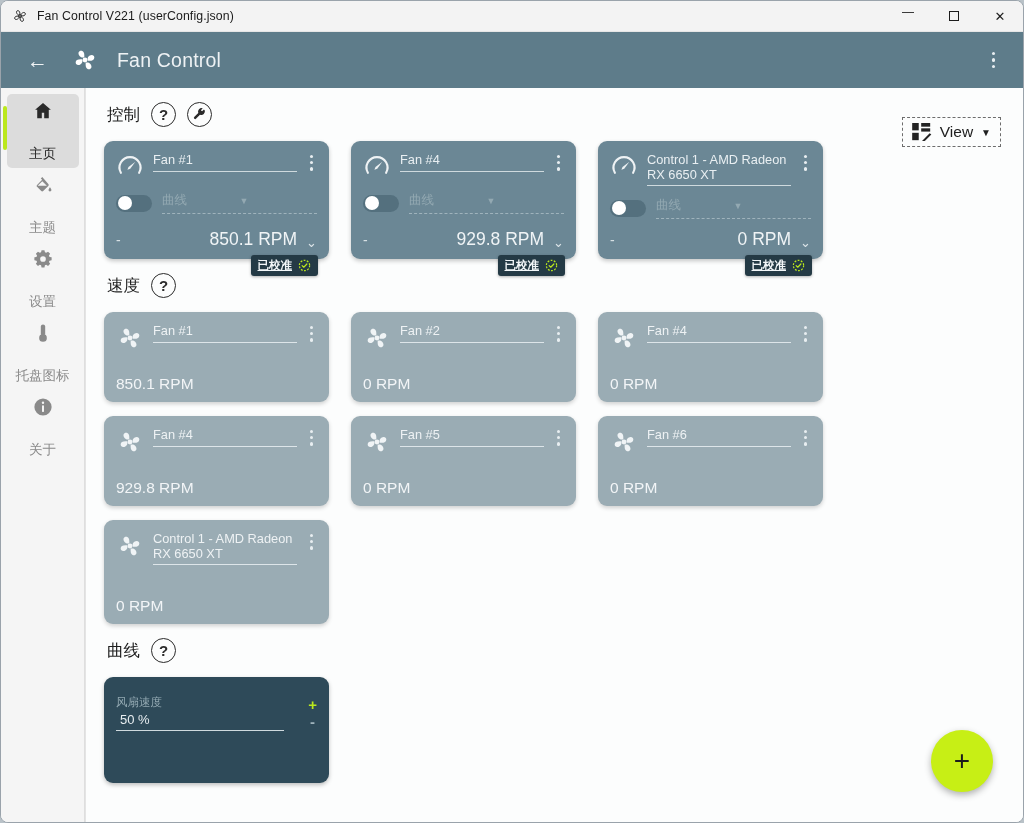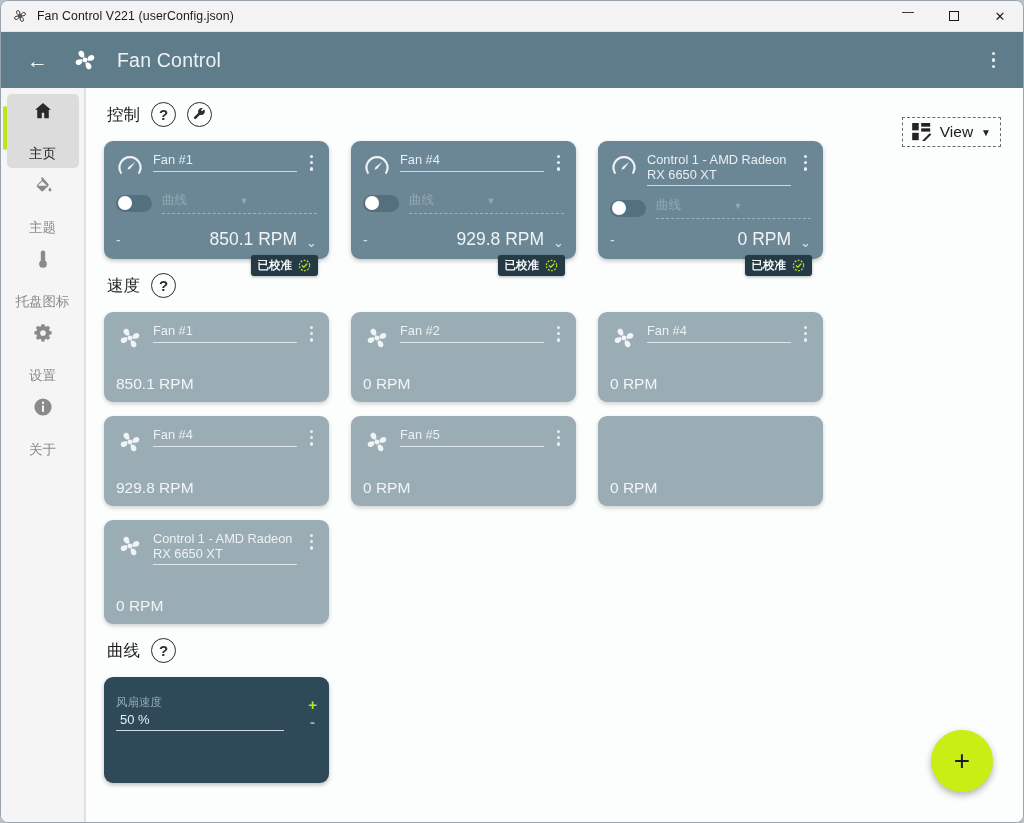--- a/index.html
+++ b/index.html
@@ -160,20 +160,21 @@
   .cc-rpm { flex: 1; text-align: right; font-size: 17.5px; color: #f0f4f6; }
   .cc-rpm-caret { font-size: 13px; color: #dde5e9; padding-left: 3px; }
 
   .calib-badge {
     position: absolute; bottom: -17px; right: 11px;
     background: #243a45; color: #f2f6f8;
     font-size: 11.5px; font-weight: 700;
     padding: 3px 7px; border-radius: 3px;
     display: flex; align-items: center; gap: 6px;
     box-shadow: 0 1px 3px rgba(0,0,0,.3);
+    text-decoration: underline;
   }
 
   
   .speed-card {
     width: 225px; height: 90px;
     background: #9aacb4;
     border-radius: 9px;
     padding: 11px 12px 9px 12px;
     box-shadow: 0 2px 4px rgba(0,0,0,.18);
     display: flex; flex-direction: column;
@@ -301,37 +302,37 @@
               <path d="M19.6 14.4s1.6 2 1.6 3a1.6 1.6 0 0 1-3.2 0c0-1 1.6-3 1.6-3z"></path>
             </g>
           </svg>
         </span>
         <span class="nav-label">主题</span>
       </div>
 
       <div class="nav-item">
         <span class="nav-icon">
           <svg width="22" height="22" viewBox="0 0 24 24">
+            <path fill="#8a8a8a" d="M13.6 2.4h-3.2l-.5 2.3-1.4.6-2-1.3-2.3 2.3 1.3 2-.6 1.4-2.3.5v3.2l2.3.5.6 1.4-1.3 2 2.3 2.3 2-1.3 1.4.6.5 2.3h3.2l.5-2.3 1.4-.6 2 1.3 2.3-2.3-1.3-2 .6-1.4 2.3-.5v-3.2l-2.3-.5-.6-1.4 1.3-2-2.3-2.3-2 1.3-1.4-.6z"></path>
+            <circle cx="12" cy="12" r="3.1" fill="#f5f5f5"></circle>
+          </svg>
+        </span>
+        <span class="nav-label">设置</span>
+      </div>
+
+      <div class="nav-item">
+        <span class="nav-icon">
+          <svg width="22" height="22" viewBox="0 0 24 24">
             <g fill="#8a8a8a">
               <rect x="9.6" y="2.6" width="4.8" height="12" rx="2.4"></rect>
               <circle cx="12" cy="17.4" r="4.2"></circle>
             </g>
           </svg>
         </span>
         <span class="nav-label">托盘图标</span>
-      </div>
-
-      <div class="nav-item">
-        <span class="nav-icon">
-          <svg width="22" height="22" viewBox="0 0 24 24">
-            <path fill="#8a8a8a" d="M13.6 2.4h-3.2l-.5 2.3-1.4.6-2-1.3-2.3 2.3 1.3 2-.6 1.4-2.3.5v3.2l2.3.5.6 1.4-1.3 2 2.3 2.3 2-1.3 1.4.6.5 2.3h3.2l.5-2.3 1.4-.6 2 1.3 2.3-2.3-1.3-2 .6-1.4 2.3-.5v-3.2l-2.3-.5-.6-1.4 1.3-2-2.3-2.3-2 1.3-1.4-.6z"></path>
-            <circle cx="12" cy="12" r="3.1" fill="#f5f5f5"></circle>
-          </svg>
-        </span>
-        <span class="nav-label">设置</span>
       </div>
 
       <div class="nav-item">
         <span class="nav-icon">
           <svg width="22" height="22" viewBox="0 0 24 24">
             <circle cx="12" cy="12" r="9.4" fill="#8a8a8a"></circle>
             <rect x="10.9" y="10.3" width="2.2" height="7" fill="#f5f5f5"></rect>
             <circle cx="12" cy="7.3" r="1.3" fill="#f5f5f5"></circle>
           </svg>
         </span>
@@ -598,20 +599,37 @@
               <span class="kebab">
                   <i></i>
                   <i></i>
                   <i></i>
                 </span>
             </div>
             <span class="sc-rpm">0 RPM</span>
           </div>
 
           <div class="speed-card">
+            <div class="sc-row1">
+              <svg class="fan-ico" viewBox="0 0 24 24">
+                <g fill="#f0f4f6">
+                  <circle cx="12" cy="12" r="2.1"></circle>
+                  <path d="M11.4 9.6c.3-3.6-.6-5.6-2.8-5.6-2 0-2.9 2.2-1.4 4.3 1 1.4 2.5 1.9 4.2 1.3z"></path>
+                  <path d="M14.4 12.6c3.6.3 5.6-.6 5.6-2.8 0-2-2.2-2.9-4.3-1.4-1.4 1-1.9 2.5-1.3 4.2z"></path>
+                  <path d="M12.6 14.4c-.3 3.6.6 5.6 2.8 5.6 2 0 2.9-2.2 1.4-4.3-1-1.4-2.5-1.9-4.2-1.3z"></path>
+                  <path d="M9.6 11.4c-3.6-.3-5.6.6-5.6 2.8 0 2 2.2 2.9 4.3 1.4 1.4-1 1.9-2.5 1.3-4.2z"></path>
+                </g>
+              </svg>
+              <span class="sc-name">Fan #6</span>
+              <span class="kebab">
+                  <i></i>
+                  <i></i>
+                  <i></i>
+                </span>
+            </div>
             <span class="sc-rpm">0 RPM</span>
           </div>
 
           <div class="speed-card" style="height:104px">
             <div class="sc-row1">
               <svg class="fan-ico" viewBox="0 0 24 24">
                 <g fill="#f0f4f6">
                   <circle cx="12" cy="12" r="2.1"></circle>
                   <path d="M11.4 9.6c.3-3.6-.6-5.6-2.8-5.6-2 0-2.9 2.2-1.4 4.3 1 1.4 2.5 1.9 4.2 1.3z"></path>
                   <path d="M14.4 12.6c3.6.3 5.6-.6 5.6-2.8 0-2-2.2-2.9-4.3-1.4-1.4 1-1.9 2.5-1.3 4.2z"></path>

